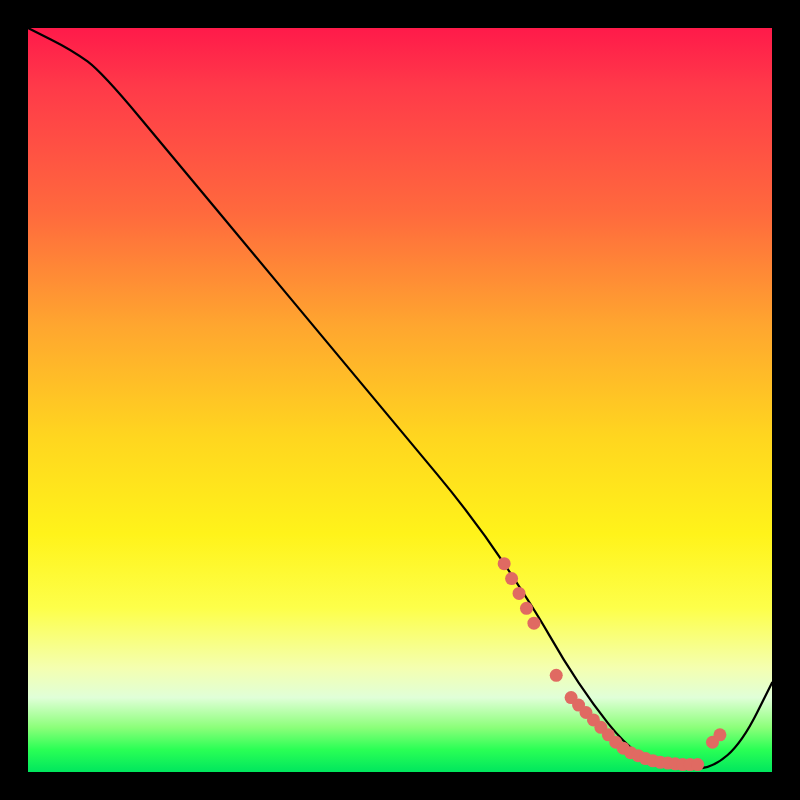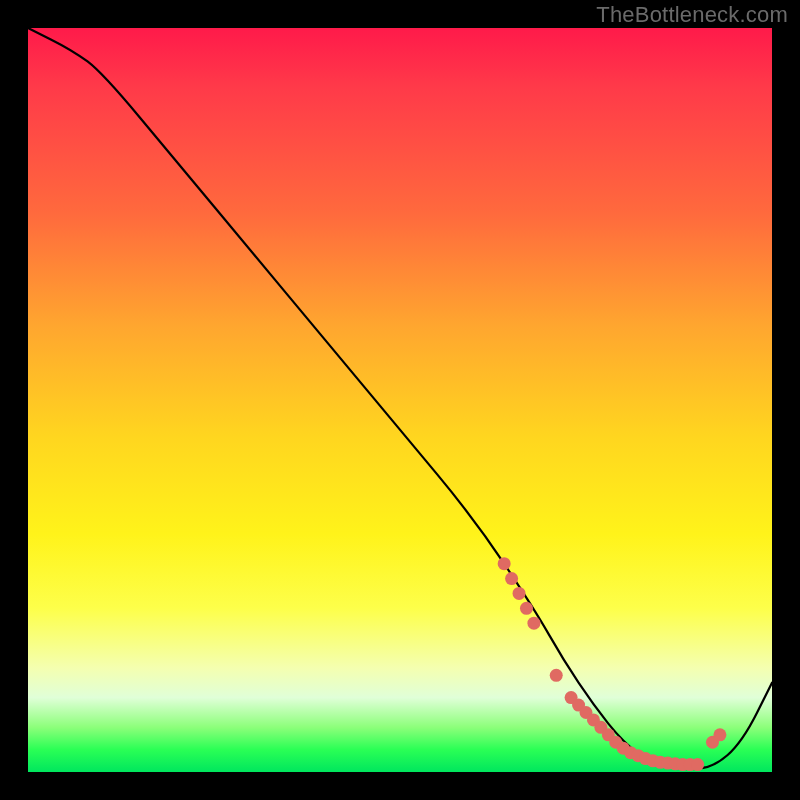--- a/index.html
+++ b/index.html
@@ -57,21 +57,20 @@
     top: 28px;
     width: 744px;
     height: 744px;
     z-index: 2;
   }
 </style>
 </head>
 <body>
 
 <div class="frame">
-  <div class="watermark">TheBottleneck.com</div>
   <div class="plot"></div>
   <svg class="curve" viewBox="0 0 744 744" preserveAspectRatio="none">
     <path id="curve-path" fill="none" stroke="#000" stroke-width="2.2" stroke-linecap="round" d="M 0 0 Q 0 0 22.32 11.160000000000025 Q 44.64 22.32000000000005 59.52 33.48000000000002 Q 74.4 44.639999999999986 111.60000000000001 89.28000000000003 Q 148.8 133.92000000000007 186 178.56000000000006 Q 223.2 223.20000000000005 260.4 267.84000000000003 Q 297.6 312.48 334.8 357.12 Q 372 401.76 409.2 446.4 Q 446.4 491.03999999999996 476.15999999999997 535.68 Q 505.92 580.3199999999999 520.8 606.3599999999999 Q 535.68 632.4 550.56 654.72 Q 565.44 677.04 580.32 695.64 Q 595.2 714.24 610.0799999999999 725.4 Q 624.9599999999999 736.56 639.8399999999999 738.42 Q 654.72 740.28 669.6 740.28 Q 684.48 740.28 699.36 727.26 Q 714.24 714.24 729.12 684.48 L 744 654.72"></path>
     <g id="marker-group">
         <circle cx="476.16" cy="535.68" r="6.5" fill="#e06a62"></circle>
         <circle cx="483.6" cy="550.56" r="6.5" fill="#e06a62"></circle>
         <circle cx="491.04" cy="565.44" r="6.5" fill="#e06a62"></circle>
         <circle cx="498.48" cy="580.3199999999999" r="6.5" fill="#e06a62"></circle>
         <circle cx="505.92" cy="595.2" r="6.5" fill="#e06a62"></circle>
         <circle cx="528.24" cy="647.28" r="6.5" fill="#e06a62"></circle>

